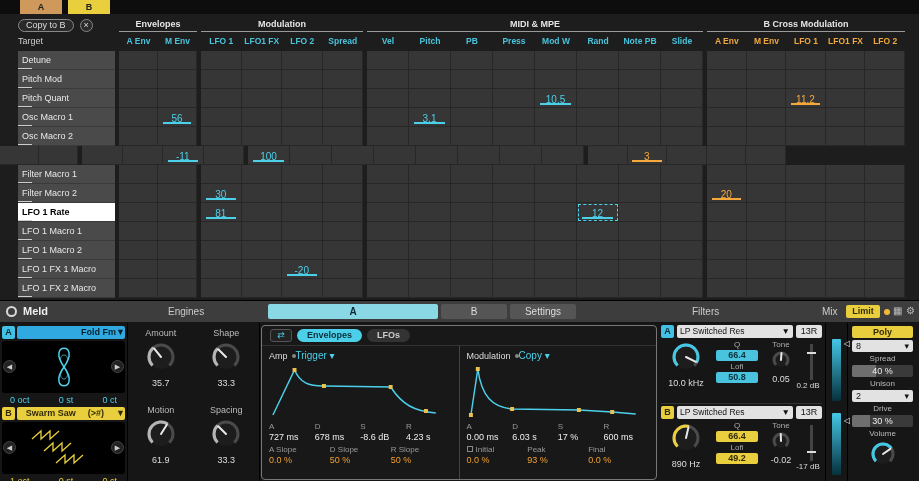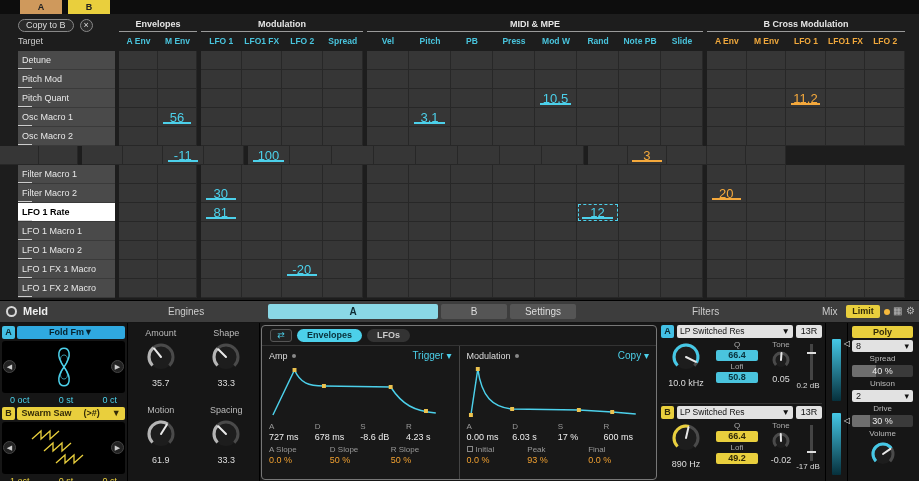--- a/index.html
+++ b/index.html
@@ -39,21 +39,21 @@
   .tx-orange { color:#f0a83c; }
 
   .mrow { height:19px; }
   .mlabel { margin-left:18px; width:97px; height:19px; background:#4a4a4a; color:#e8e8e8;
     font-size:9px; line-height:18px; padding-left:4px; border-bottom:1px solid #3a3a3a;
     position:relative; white-space:nowrap; overflow:hidden; }
   .mlabel::after { content:""; position:absolute; left:0; bottom:0; width:14px; height:1px; background:#ccc; }
   .selrow .mlabel { background:#ffffff; color:#000; font-weight:bold; }
   .mcell { flex:1; background:#363636; border-right:1px solid #272727; border-bottom:1px solid #272727;
     position:relative; text-align:center; }
-  .mcell span { font-size:13px; line-height:16px; }
+  .mcell span { font-size:10px; line-height:16px; }
   .mcell.cyan span { color:#4cd0ea; }
   .mcell.orange span { color:#f5a93c; }
   .mcell i { position:absolute; left:12%; right:12%; bottom:2px; height:2px; display:block; }
   .mcell.cyan i { background:#4cd0ea; }
   .mcell.orange i { background:#f5a93c; }
   .selcell { outline:1px dashed #4cd0ea; outline-offset:-2px; }
 
   
   .dev { height:181px; background:#161616; border-top:1px solid #000; }
   .dev-hdr { height:22px; background:#3d3d3d; position:relative; border-bottom:1px solid #141414; }
@@ -71,21 +71,21 @@
   .dev-body { display:flex; height:159px; }
 
   
   .osc { width:128px; flex:none; padding:3px 2px 0 2px; border-right:1px solid #000; }
   .osc-sel { display:flex; height:13px; gap:2px; margin-bottom:2px; }
   .badge { width:13px; height:13px; text-align:center; line-height:13px; font-size:9px; font-weight:bold;
     color:#0a2830; border-radius:2px; flex:none; }
   .badge.a { background:#43c0e5; }
   .badge.b { background:#e9cf3d; color:#332b08; }
   .osc-dd { flex:1; height:13px; font-size:9px; font-weight:bold; color:#06222e; line-height:13px;
-    padding:0 10px; border-radius:2px; display:flex; justify-content:center; white-space:nowrap; overflow:hidden; }
+    padding:0 0; border-radius:2px; display:flex; justify-content:flex-end; white-space:nowrap; overflow:hidden; }
   .osc-dd.a { background:#2fa9e0; }
   .osc-dd.b { background:#e9cf3d; color:#332b08;gap:12px; }
   .wave { height:52px; position:relative; background:#000; border-radius:3px; margin:1px 0; }
   .wave svg { position:absolute; left:16px; top:1px; }
   .wave-btn { position:absolute; top:50%; margin-top:-7px; width:13px; height:13px; background:#222;
     border:1px solid #444; border-radius:50%; color:#ccc; font-size:7px; text-align:center; line-height:12px; }
   .wave-btn.l { left:1px; } .wave-btn.r { right:1px; }
   .oct-row { display:flex; justify-content:space-between; padding:0 8px; font-size:9px; height:13px; line-height:12px; }
   .oct-row.a { color:#4cd0ea; } .oct-row.b { color:#e9cf3d; }
 
@@ -104,21 +104,21 @@
   .envpanel { height:100%; border:1px solid #777; border-radius:4px; background:#181818; overflow:hidden; }
   .env-tabs { height:20px; display:flex; align-items:center; gap:5px; padding-left:8px; border-bottom:1px solid #333; }
   .icon-btn { width:22px; height:13px; background:#222; border:1px solid #555; border-radius:3px;
     color:#4cd0ea; font-size:9px; text-align:center; line-height:11px; }
   .pill { height:13px; line-height:13px; padding:0 10px; border-radius:7px; font-size:9px; font-weight:bold; }
   .pill.on { background:#4cd0ea; color:#08303a; }
   .pill.off { background:#333; color:#ccc; }
   .env-body { display:flex; height:133px; }
   .env-half { flex:1; padding:2px 7px 0 7px; }
   .env-half + .env-half { border-left:1px solid #444; }
-  .env-head { display:flex; justify-content:space-between; height:15px; align-items:center; }
+  .env-head { display:flex; height:15px; align-items:center; }
   .env-title { font-size:9px; color:#ddd; display:flex; align-items:center; gap:4px; }
   .dot { width:4px; height:4px; border-radius:50%; background:#888; display:inline-block; }
   .env-mode { font-size:10px; color:#4cd0ea; }
   .env-graph { height:56px; }
   .env-graph svg { width:100%; height:56px; }
   .envline { fill:none; stroke:#4cd0ea; stroke-width:1.5; }
   .handle { fill:#ecc24f; }
   .env-params, .env-extras { display:flex; margin-top:3px; }
   .param { flex:1; }
   .pl { font-size:8px; color:#999; height:10px; white-space:nowrap; }

